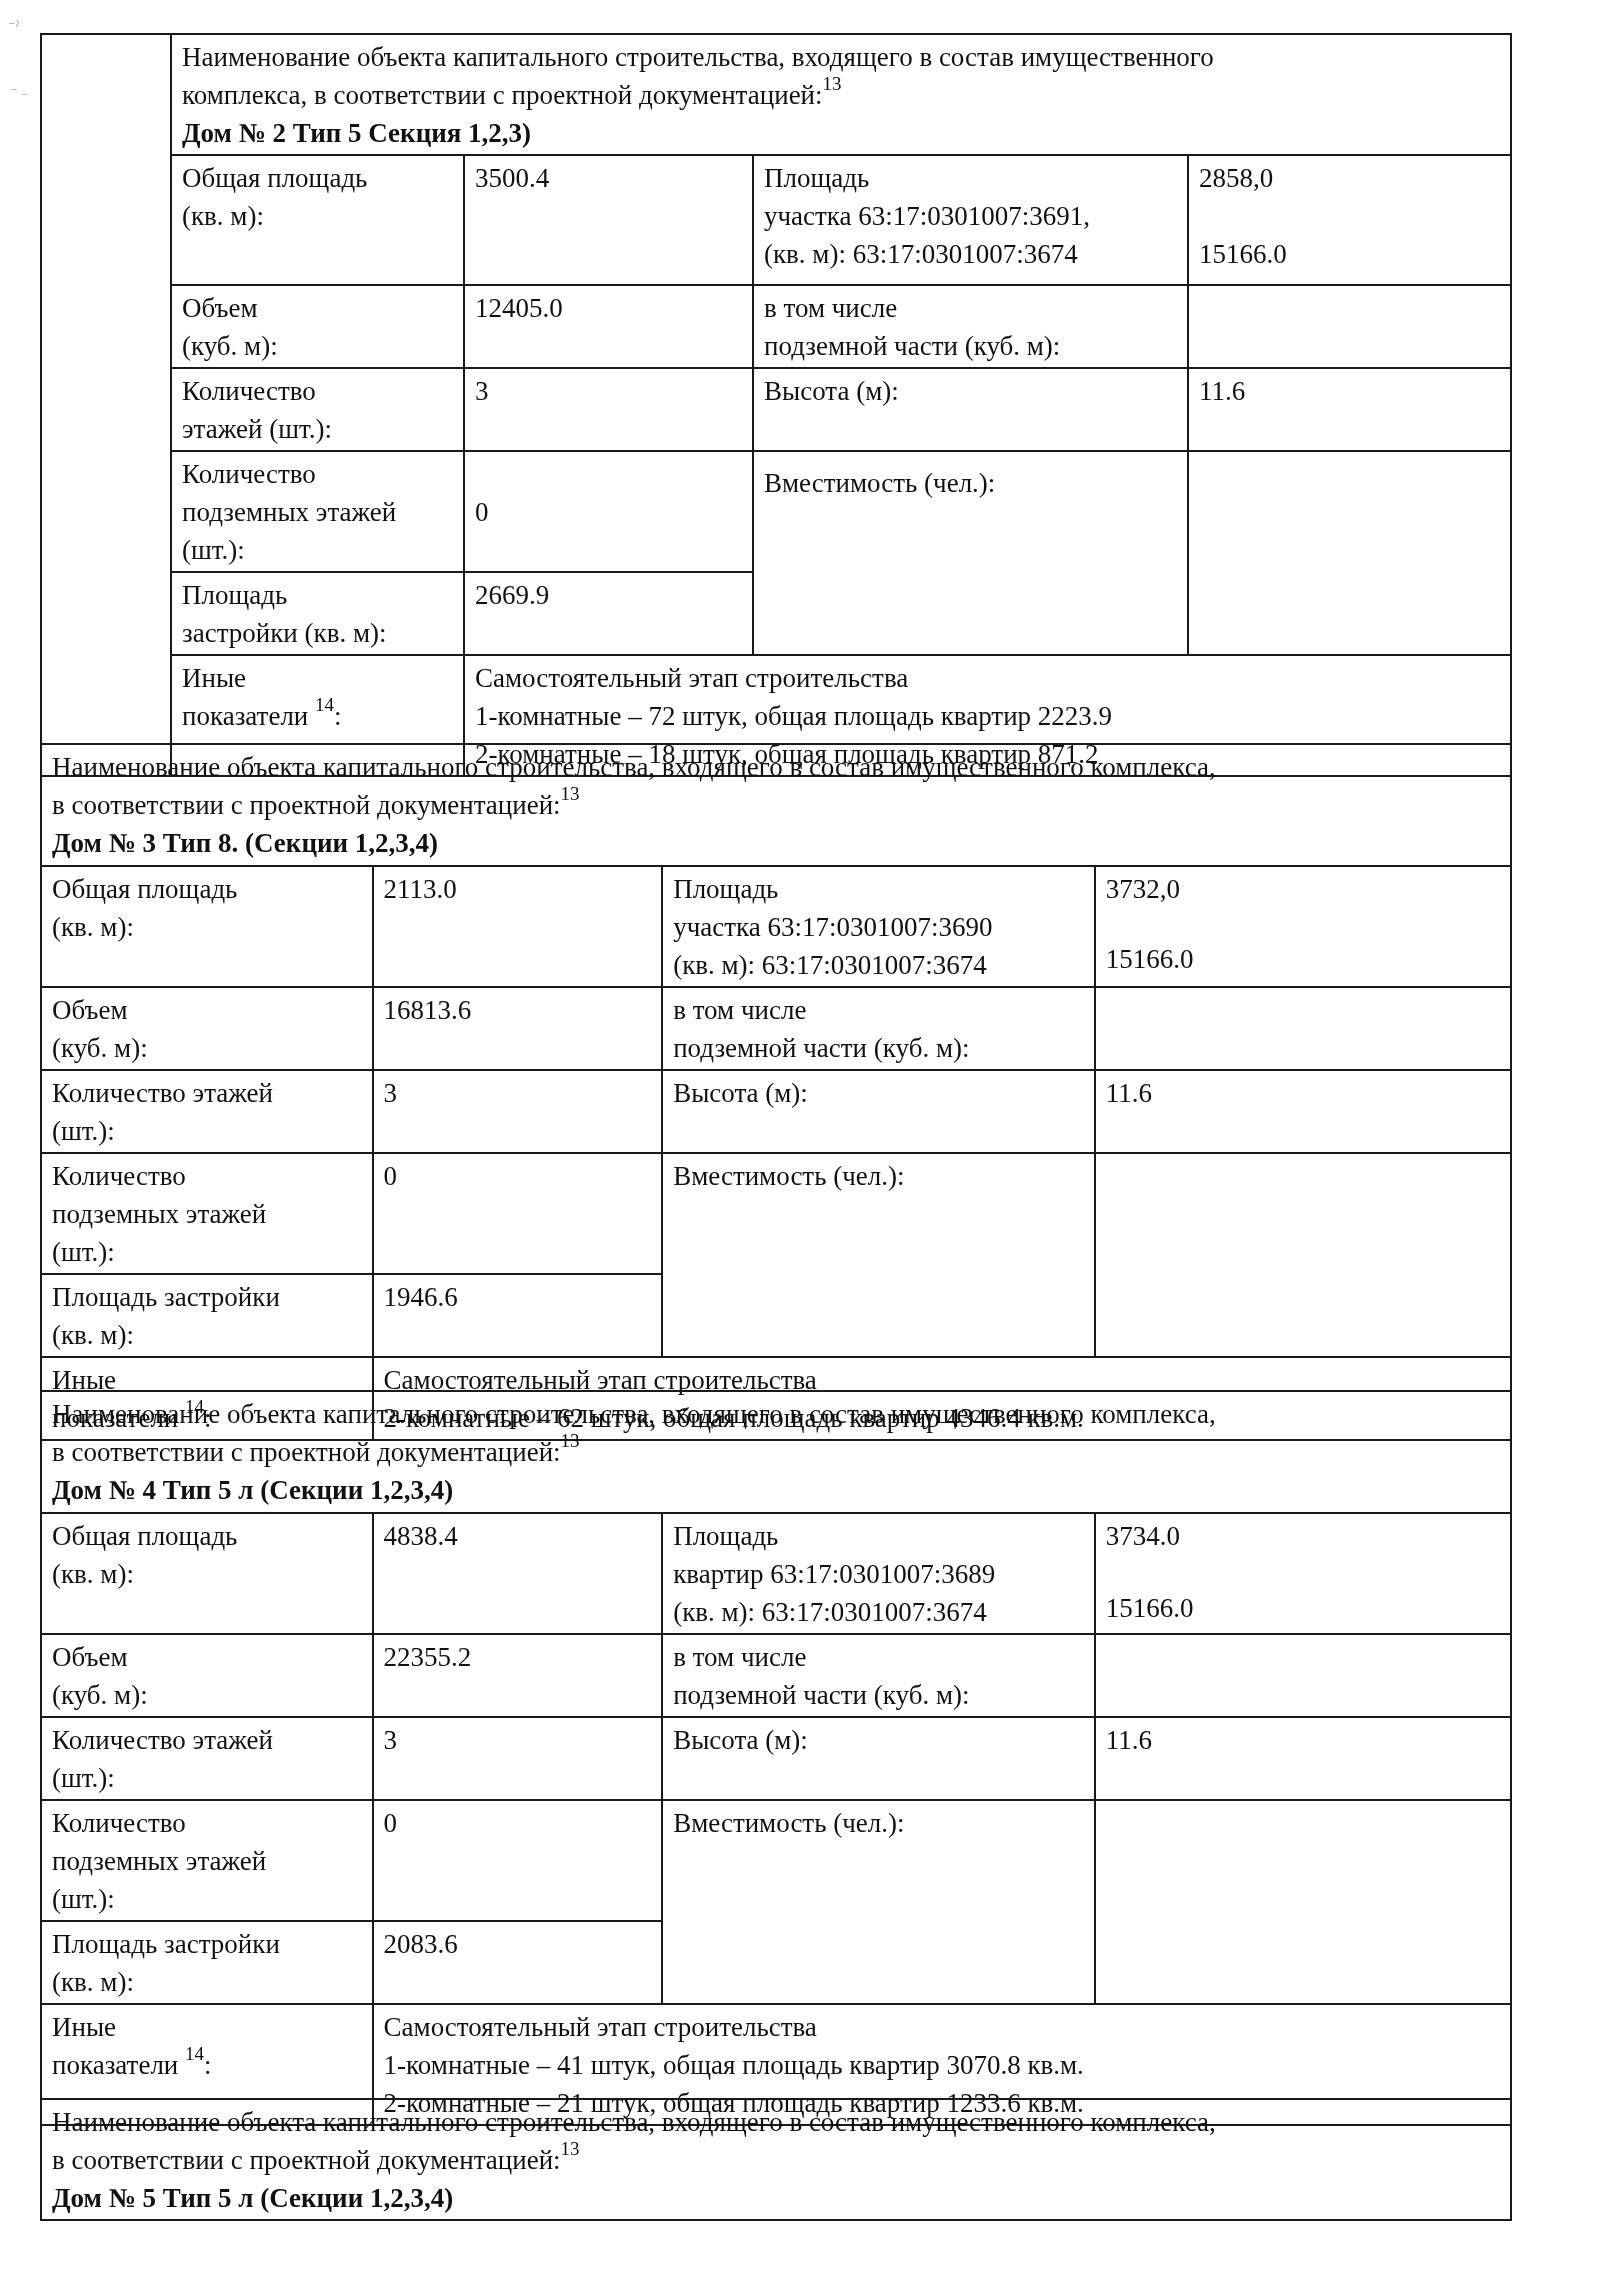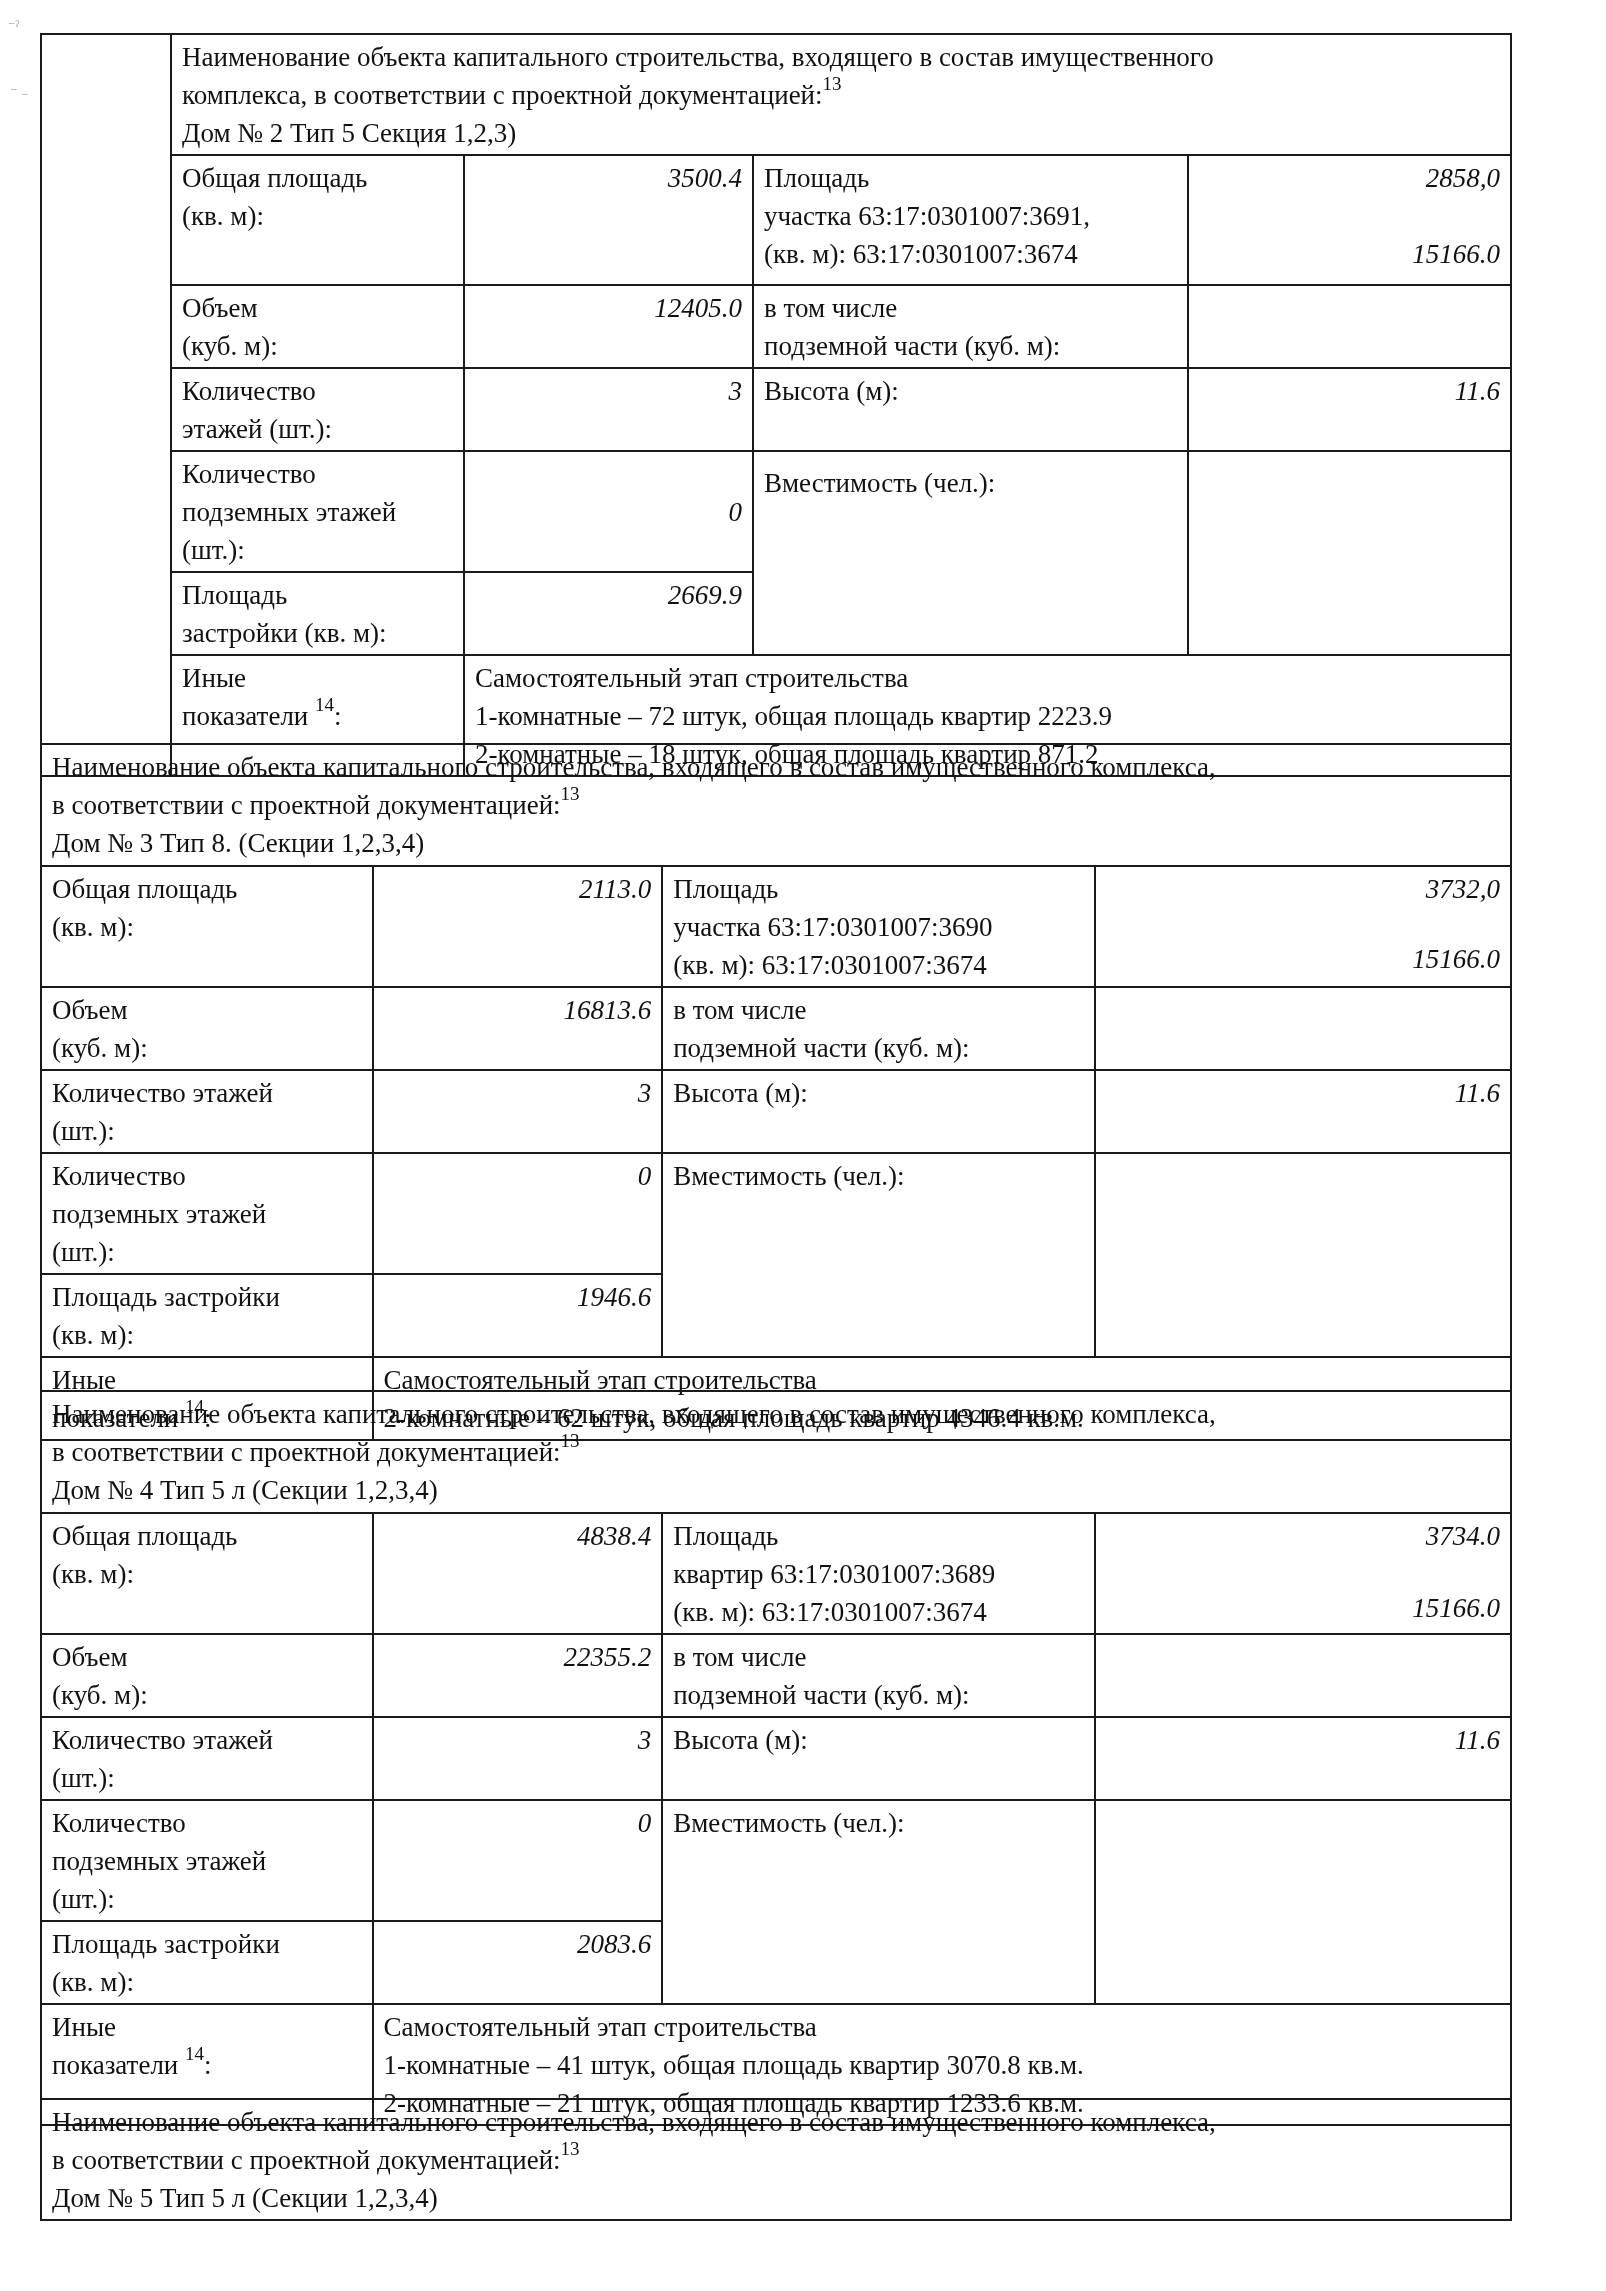--- a/index.html
+++ b/index.html
@@ -3,23 +3,23 @@
 <meta charset="utf-8">
 <style>
   html, body { margin:0; padding:0; background:#ffffff; }
   body { width:1606px; height:2291px; position:relative; overflow:hidden;
          font-family:"Liberation Serif", "DejaVu Serif", serif; color:#111; }
   .page { position:absolute; left:0; top:0; width:1606px; height:2291px; }
   .scan-mark { position:absolute; color:#999; font-size:14px; }
   table { border-collapse:collapse; position:absolute; }
   td { border:2px solid #1a1a1a; vertical-align:top; padding:3px 10px 2px 10px;
        font-size:27px; line-height:38px; }
-  td.val { text-align:right;font-style:italic; }
+  td.val { text-align:left; }
   td.blank-left { border-right:2px solid #1a1a1a; }
-  .hdr-bold { font-weight:normal; }
+  .hdr-bold { font-weight:bold; }
   sup { font-size:19px; line-height:0; position:relative; top:-4px; }
   .just { text-align:justify; text-align-last:left; }
   .line { display:block; }
   .val-gap { display:block; height:38px; }
 </style>
 </head>
 <body>
 
 <div class="page">
 

